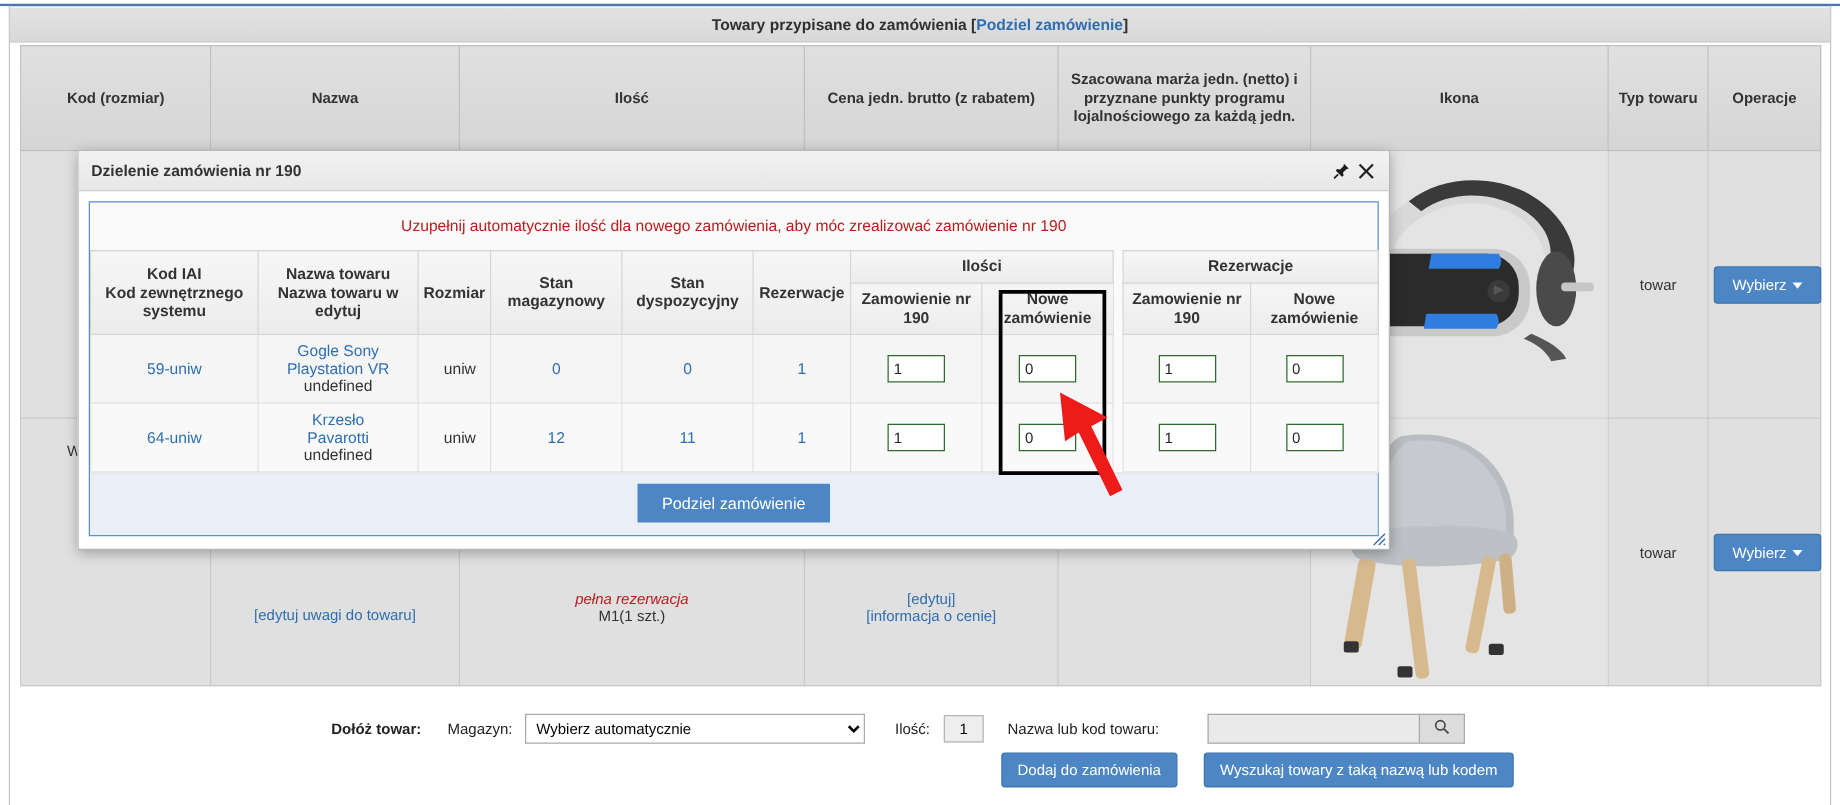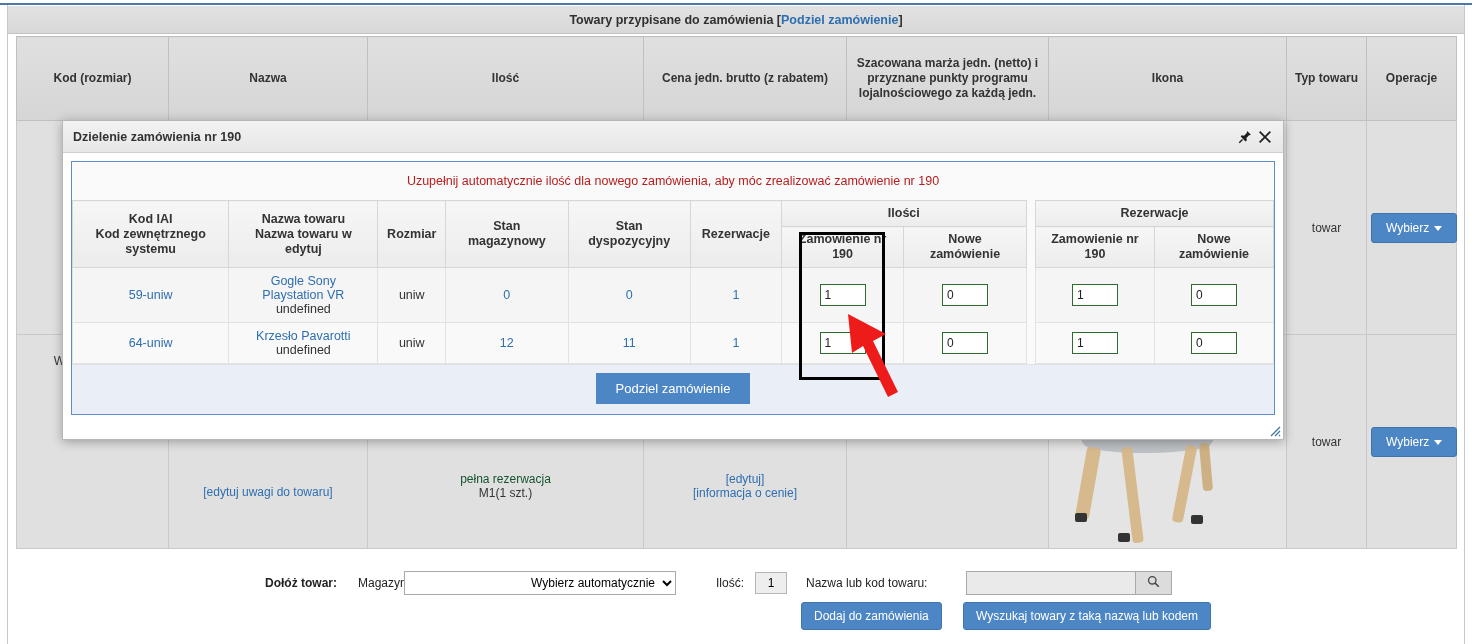--- a/index.html
+++ b/index.html
@@ -40,21 +40,21 @@
   }
   .ptable td {
     border: 1px solid #c9c9c9;
     background: #e0e0e0;
     text-align: center; vertical-align: middle;
     font-size: 12px; color: #333; padding: 6px 4px;
   }
   .ptable td.imgcell { background:#e3e3e3; padding:0; }
   .lnk { color: #2f6fb0; text-decoration: none; }
   .red { color:#c02020; }
-  .green { color:#14532d; }
+  .green { color:#b91c1c;font-style:italic; }
   .sumrow td { background: #dedede; font-weight: bold; height: 24px; padding: 3px 4px; }
   .sumrow td.pl { font-weight: normal; }
 
   .btn-blue {
     background:#4d86c4; border:1px solid #3f74ad; color:#fff; font-size:12px;
     padding:6px 12px; border-radius:3px; cursor:pointer; white-space:nowrap;
     font-family:"Liberation Sans", sans-serif;
   }
   .btn-wyb { padding:7px 14px; }
   .caret { display:inline-block; margin-left:5px; border-left:4px solid transparent; border-right:4px solid transparent; border-top:5px solid #fff; vertical-align:middle; }
@@ -68,21 +68,21 @@
   }
   .qty { width:32px; height:22px; border:1px solid #b5b5b5; background:#eee; text-align:center; font-size:12px; font-family:"Liberation Sans", sans-serif; }
   .srch { width:170px; height:24px; border:1px solid #a9a9a9; background:#eaeaea; font-size:12px; padding:2px 5px; font-family:"Liberation Sans", sans-serif; }
   .srch-btn { width:36px; height:24px; border:1px solid #a9a9a9; border-left:none; background:#dcdcdc; cursor:pointer; font-size:13px; color:#444; }
 
   
   .vrimg { width:100%; height:100%; position:relative; background:#e4e4e4; overflow:hidden; }
 
   
   .modal {
-    position:absolute; left:62px; top:120px; width:1222px; height:320px;
+    position:absolute; left:62px; top:120px; width:1050px; height:320px;
     background:#fff; border:1px solid #b7b7b7;
     box-shadow: 0 2px 10px rgba(0,0,0,.30);
   }
   .modal-head {
     height:32px; background: linear-gradient(#f2f2f2,#e7e7e7);
     border-bottom:1px solid #cfcfcf; display:flex; align-items:center;
     padding:0 8px 0 10px;
   }
   .modal-title { font-size:12.5px; font-weight:bold; color:#333; flex:1; }
   .hicon { width:20px; height:20px; display:flex; align-items:center; justify-content:center; cursor:pointer; color:#222; }
@@ -232,21 +232,21 @@
             <button class="btn-blue btn-wyb"><span>Wybierz</span><i class="caret"></i></button>
           </td>
         </tr>
 
       </tbody>
     </table>
 
     <div class="footer-strip">
       <div class="fl" style="left:249px; top:10px; font-weight:bold;">Dołóż towar:</div>
       <div class="fl" style="left:342px; top:10px;">Magazyn:</div>
-      <select class="fl sel" style="left:388px; top:5px;text-align:right;">
+      <select class="fl sel" style="left:404px; top:5px;">
         <option>Wybierz automatycznie</option>
       </select>
       <div class="fl" style="left:700px; top:10px;">Ilość:</div>
       <input class="fl qty" style="left: 739px; top: 6px;" value="1">
 
       <div class="fl" style="left:790px; top:10px;">Nazwa lub kod towaru:</div>
       <input class="fl srch" style="left: 950px; top: 5px;" placeholder="">
       <button class="fl srch-btn" style="left:1120px; top:5px;">
         <svg width="13" height="13" viewBox="0 0 16 16">
             <circle cx="6.5" cy="6.5" r="4.6" fill="none" stroke="#444" stroke-width="1.6"></circle>

